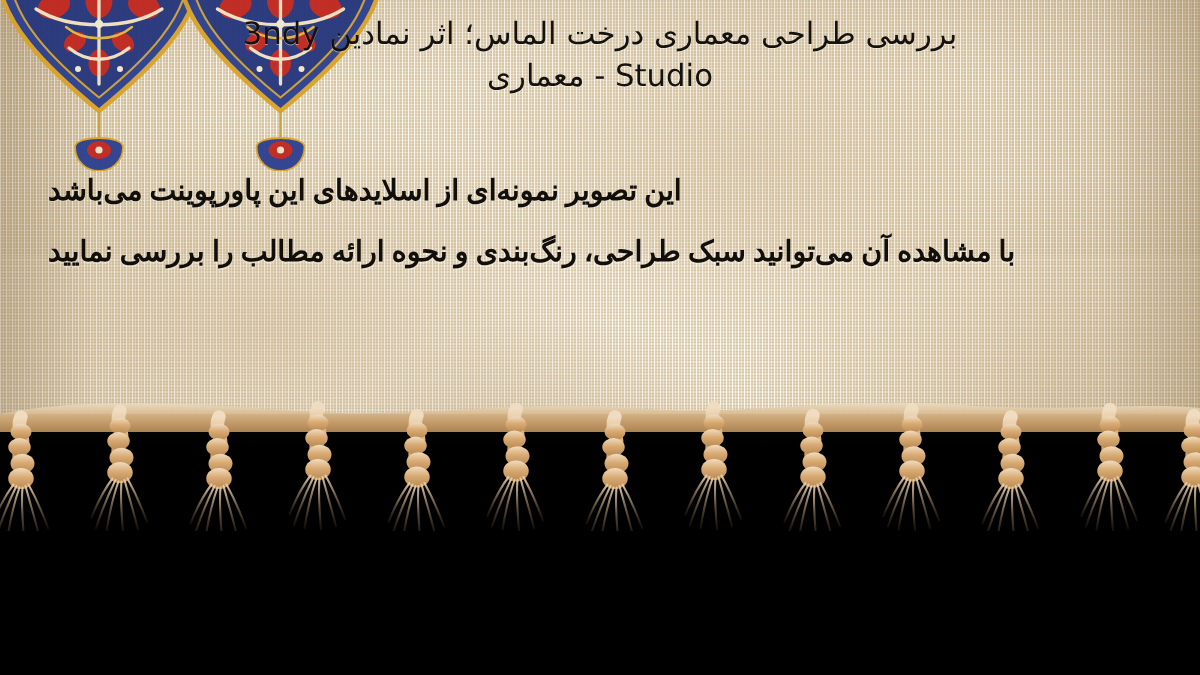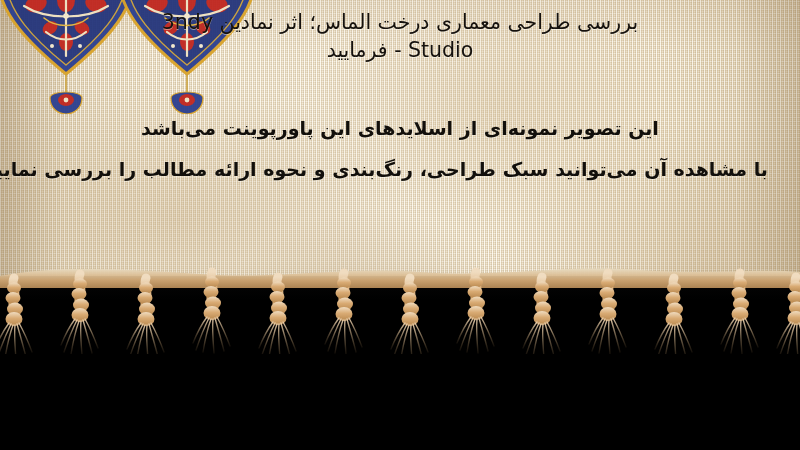--- a/index.html
+++ b/index.html
@@ -98,23 +98,24 @@
     letter-spacing: 0;
     text-shadow: 0 1px 0 rgba(255,250,238,0.45);
     direction: rtl;
   }
 
   .body-block {
     position: absolute;
     top: 108px;
     left: 0;
     right: 0;
-    text-align: center;
+    text-align: left;
     padding: 0 32px;
     box-sizing: border-box;
+    font-family: Liberation Serif, serif;
   }
   .body-line {
     font-size: 19px;
     line-height: 2.14;
     color: #120f0b;
     font-weight: 700;
     direction: rtl;
     text-shadow: 0 1px 0 rgba(255,252,242,0.35);
     white-space: nowrap;
   }
@@ -215,21 +216,21 @@
     <g opacity="0.95">
       <use href="#medallion" x="0" y="0" transform="translate(66,44)"></use>
     </g>
     <g opacity="0.95">
       <use href="#medallion" x="0" y="0" transform="translate(187,44)"></use>
     </g>
   </svg>
 
   <div class="title-block">
     <div class="title-line">بررسی طراحی معماری درخت الماس؛ اثر نمادین 3ndy</div>
-    <div class="title-line">Studio - فرمایید</div>
+    <div class="title-line">Studio - معماری</div>
   </div>
 
   <div class="body-block">
     <div class="body-line">این تصویر نمونه‌ای از اسلایدهای این پاورپوینت می‌باشد</div>
     <div class="body-line">با مشاهده آن می‌توانید سبک طراحی، رنگ‌بندی و نحوه ارائه مطالب را بررسی نمایید</div>
   </div>
 
   <div class="fringe-area">
     <div class="fringe-black"></div>
     <svg class="fringe-svg" viewBox="0 0 800 100" preserveAspectRatio="none">

